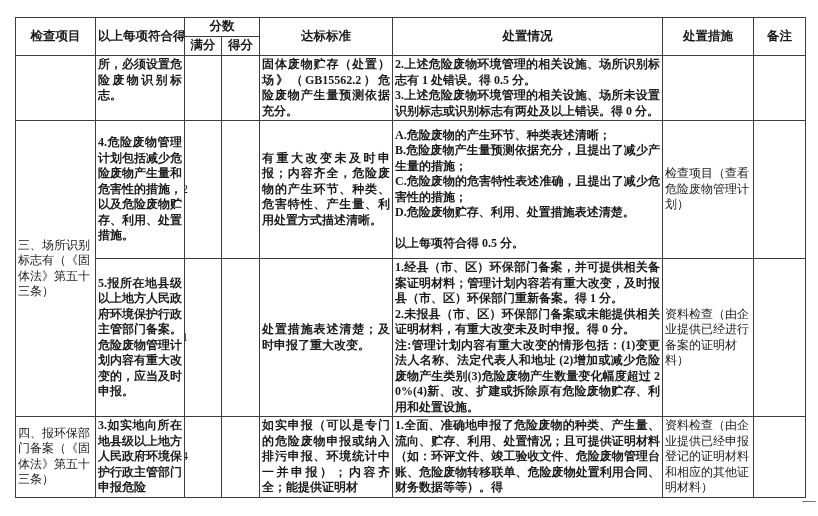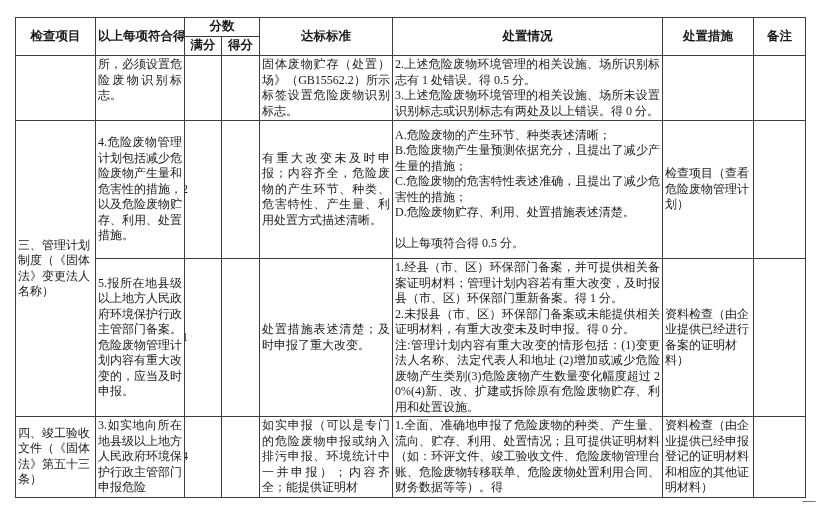--- a/index.html
+++ b/index.html
@@ -36,21 +36,21 @@
     overflow: hidden;
   }
   table.insp th {
     font-weight: bold;
     text-align: center;
     vertical-align: middle;
     white-space: nowrap;
     font-size: 12.5px;
   }
   .mid { vertical-align: middle !important; }
-  .jst { text-align: justify; }
+  .jst { text-align: justify; font-weight: bold; }
   .score-num {
     vertical-align: middle !important;
     padding-left: 0 !important;
     text-indent: -3px;
   }
   .footer {
     position: absolute;
     left: 0;
     top: 492px;
     width: 100%;
@@ -90,29 +90,29 @@
     <tr style="height:19px">
       <th>满分</th>
       <th>得分</th>
     </tr>
 
     <tr style="height:62px">
       <td></td>
       <td class="jst">所，必须设置危险废物识别标志。</td>
       <td class="score-num"></td>
       <td></td>
-      <td class="jst">固体废物贮存（处置）场》（GB15562.2）所示标签设置危险废物识别标志。</td>
+      <td class="jst">固体废物贮存（处置）场》（GB15562.2）危险废物产生量预测依据充分。</td>
       <td class="jst">2.上述危险废物环境管理的相关设施、场所识别标志有 1 处错误。得 0.5 分。
 3.上述危险废物环境管理的相关设施、场所未设置识别标志或识别标志有两处及以上错误。得 0 分。</td>
       <td></td>
       <td></td>
     </tr>
 
     <tr style="height:138px">
-      <td rowspan="2" class="mid">三、管理计划制度（《固体法》变更法人名称）</td>
+      <td rowspan="2" class="mid">三、场所识别标志有（《固体法》第五十三条）</td>
       <td class="jst mid">4.危险废物管理计划包括减少危险废物产生量和危害性的措施，以及危险废物贮存、利用、处置措施。</td>
       <td class="score-num">2</td>
       <td></td>
       <td class="jst mid">有重大改变未及时申报；内容齐全，危险废物的产生环节、种类、危害特性、产生量、利用处置方式描述清晰。</td>
       <td class="jst mid">A.危险废物的产生环节、种类表述清晰；
 B.危险废物产生量预测依据充分，且提出了减少产生量的措施；
 C.危险废物的危害特性表述准确，且提出了减少危害性的措施；
 D.危险废物贮存、利用、处置措施表述清楚。
 
 以上每项符合得 0.5 分。</td>
@@ -126,21 +126,21 @@
       <td></td>
       <td class="jst mid">处置措施表述清楚；及时申报了重大改变。</td>
       <td class="jst mid">1.经县（市、区）环保部门备案，并可提供相关备案证明材料；管理计划内容若有重大改变，及时报县（市、区）环保部门重新备案。得 1 分。
 2.未报县（市、区）环保部门备案或未能提供相关证明材料，有重大改变未及时申报。得 0 分。
 注:管理计划内容有重大改变的情形包括：(1)变更法人名称、法定代表人和地址 (2)增加或减少危险废物产生类别(3)危险废物产生数量变化幅度超过 20%(4)新、改、扩建或拆除原有危险废物贮存、利用和处置设施。</td>
       <td class="mid">资料检查（由企业提供已经进行备案的证明材料）</td>
       <td></td>
     </tr>
 
     <tr style="height:76px">
-      <td class="mid">四、竣工验收文件（《固体法》第五十三条）</td>
+      <td class="mid">四、报环保部门备案（《固体法》第五十三条）</td>
       <td class="jst">3.如实地向所在地县级以上地方人民政府环境保护行政主管部门申报危险</td>
       <td class="score-num">4</td>
       <td></td>
       <td class="jst">如实申报（可以是专门的危险废物申报或纳入排污申报、环境统计中一并申报）；内容齐全；能提供证明材</td>
       <td class="jst">1.全面、准确地申报了危险废物的种类、产生量、流向、贮存、利用、处置情况；且可提供证明材料（如：环评文件、竣工验收文件、危险废物管理台账、危险废物转移联单、危险废物处置利用合同、财务数据等等）。得</td>
       <td>资料检查（由企业提供已经申报登记的证明材料和相应的其他证明材料）</td>
       <td></td>
     </tr>
   </tbody>
     </table>

